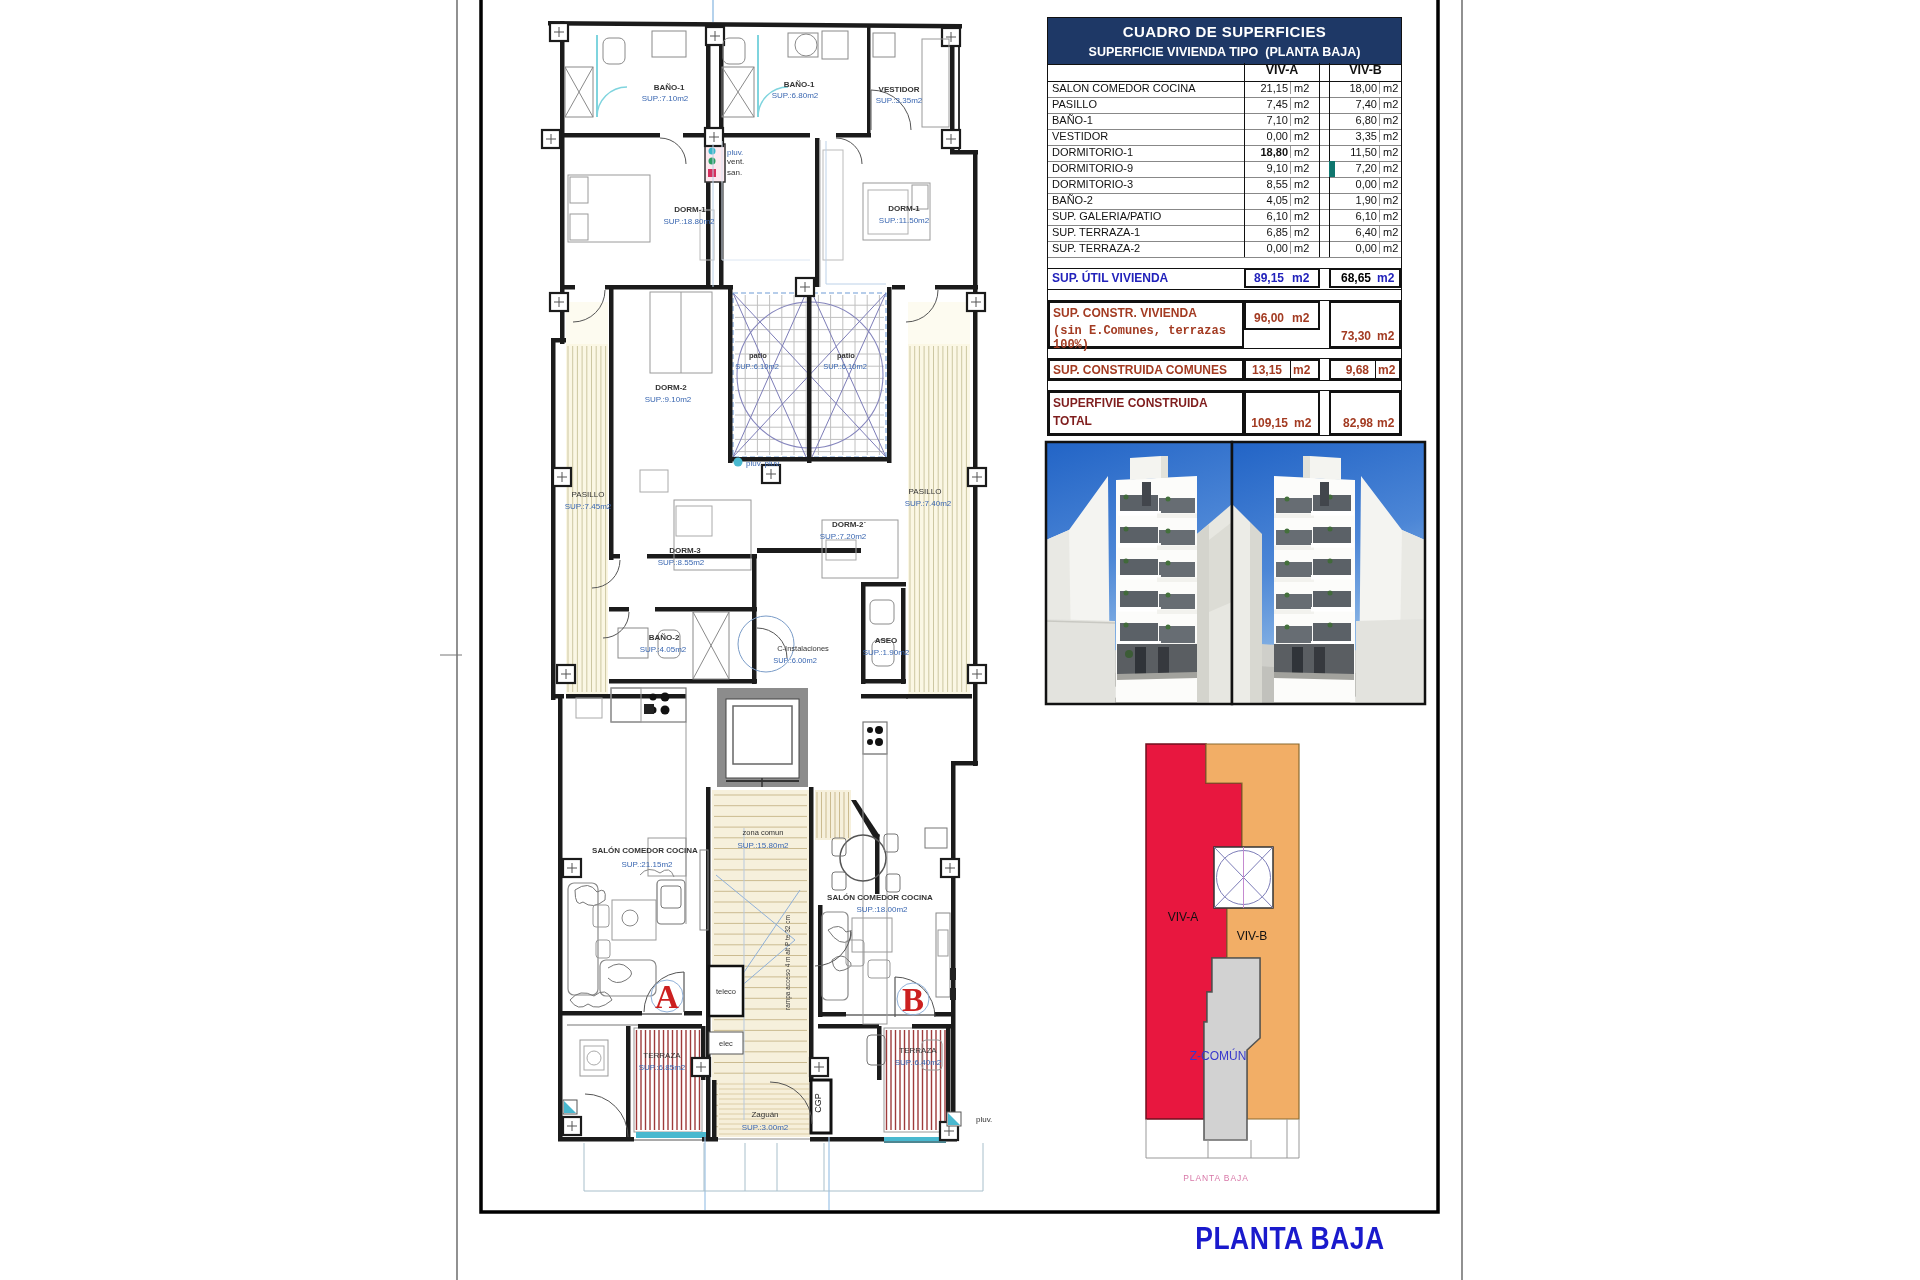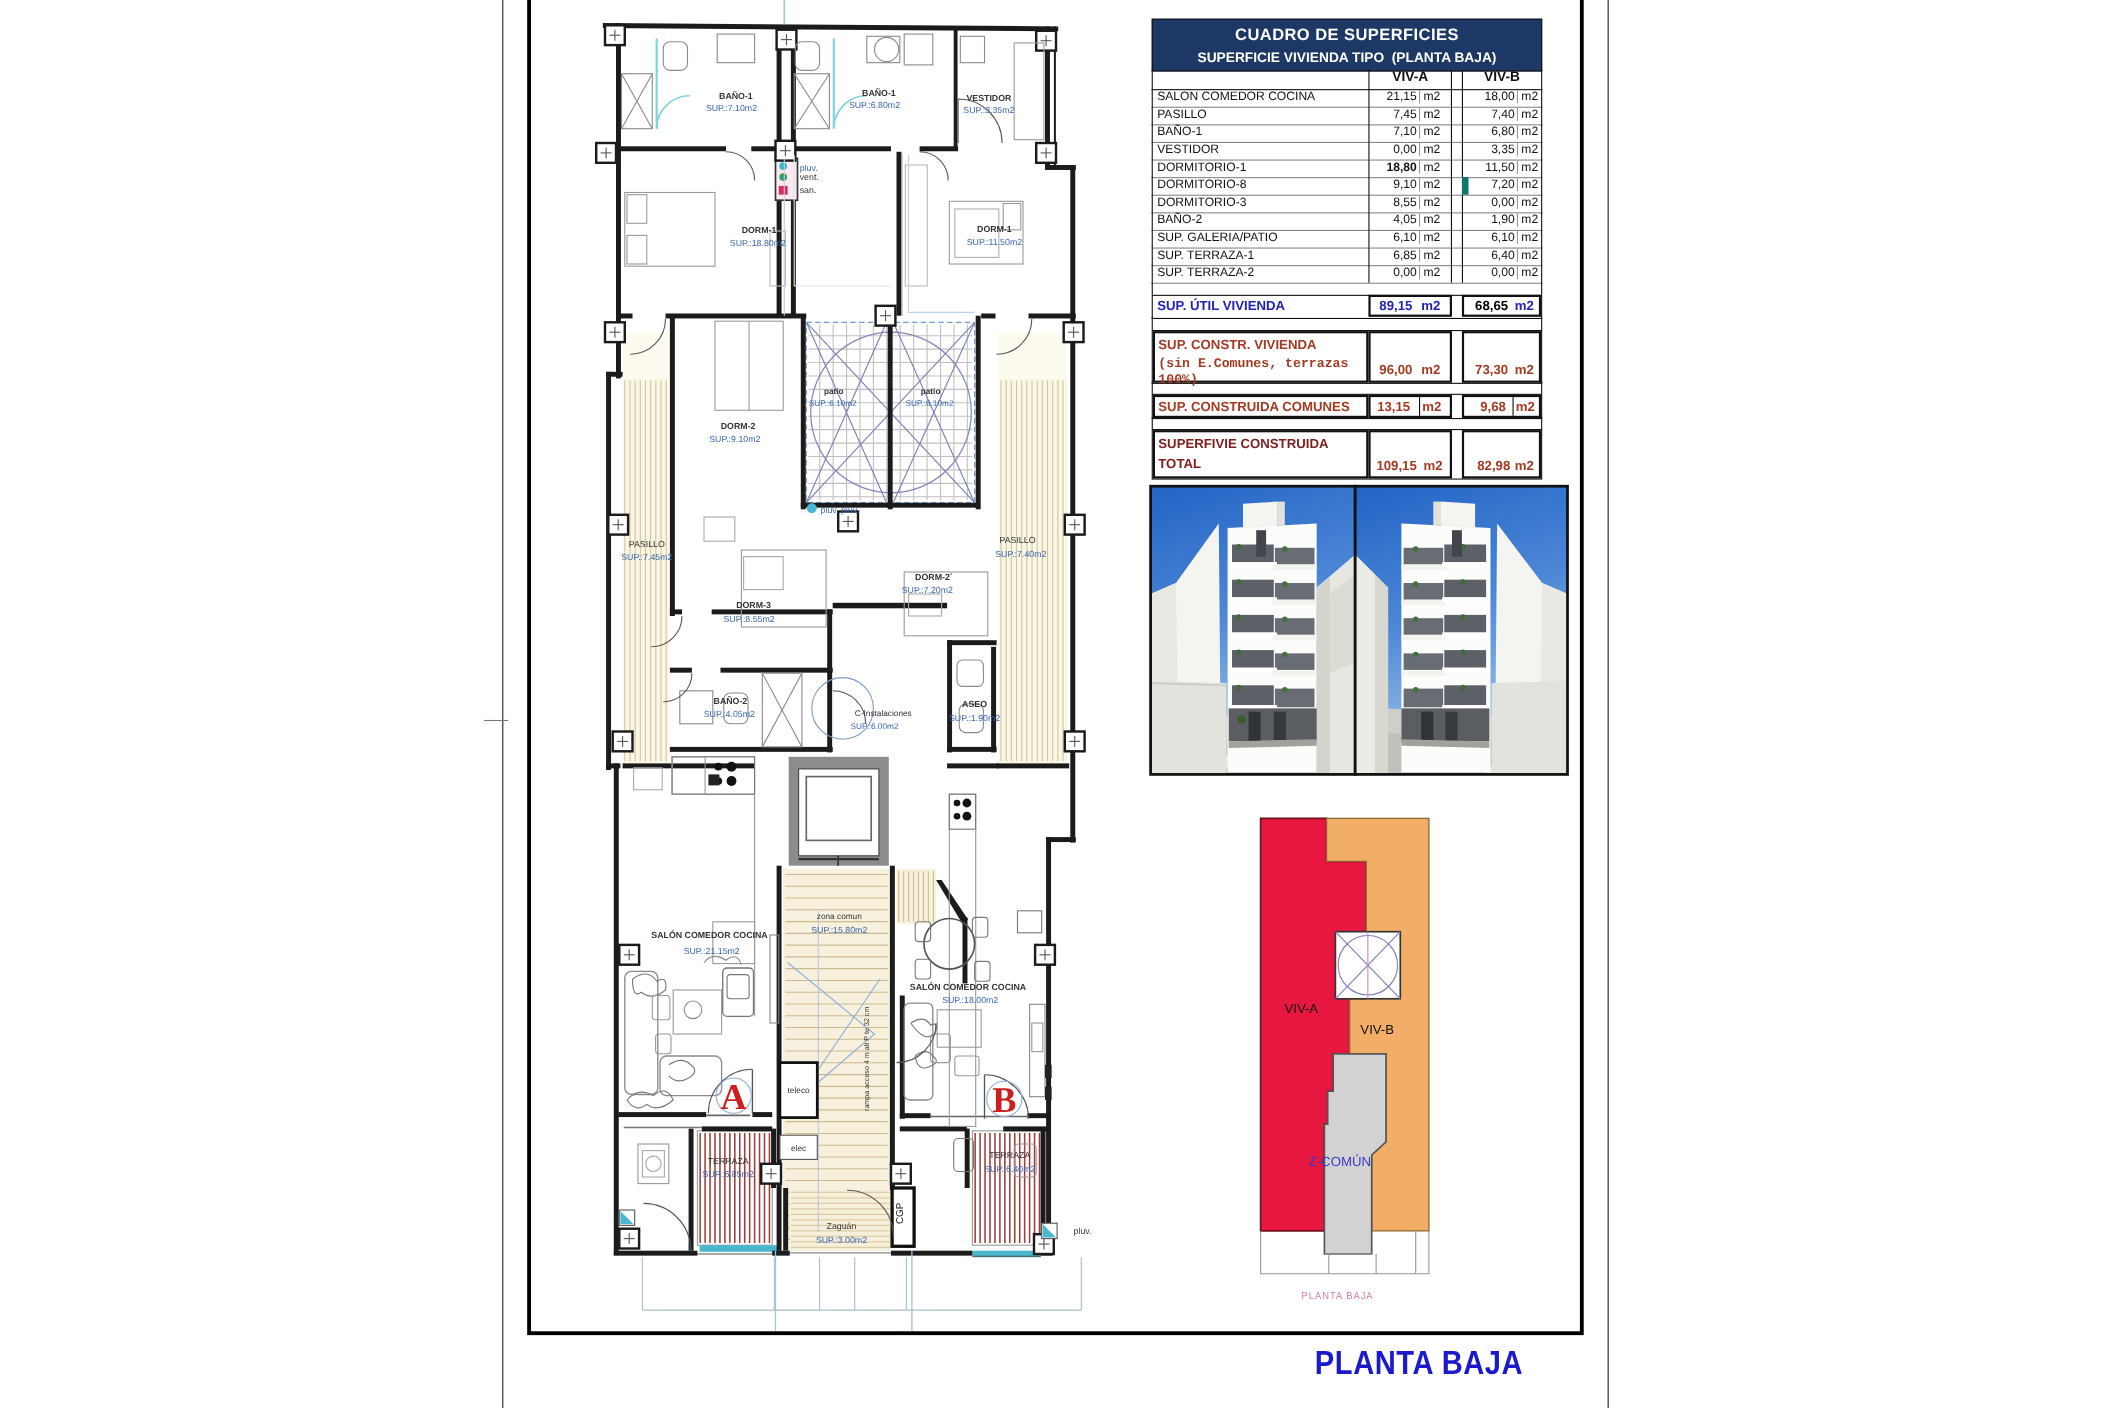--- a/index.html
+++ b/index.html
@@ -723,21 +723,21 @@
         <div class="cl mb" style="line-height:15px;"><span style="border-left:1px solid #999;padding-left:3px;">m2</span></div>
       </div>
   <div class="trow" style="top:128px;border-left:1px solid #111;border-right:1px solid #111;border-bottom:1px solid #888;">
         <div class="cl lab" style="line-height:15px;">DORMITORIO-1</div>
         <div class="cl va" style="line-height:15px;border-left:1px solid #111;font-weight:bold;">18,80</div>
         <div class="cl ma" style="line-height:15px;border-right:1px solid #111;"><span style="border-left:1px solid #999;padding-left:3px;">m2</span></div>
         <div class="cl vb" style="line-height:15px;border-left:1px solid #111;">11,50</div>
         <div class="cl mb" style="line-height:15px;"><span style="border-left:1px solid #999;padding-left:3px;">m2</span></div>
       </div>
   <div class="trow" style="top:144px;border-left:1px solid #111;border-right:1px solid #111;border-bottom:1px solid #888;">
-        <div class="cl lab" style="line-height:15px;">DORMITORIO-8</div>
+        <div class="cl lab" style="line-height:15px;">DORMITORIO-9</div>
         <div class="cl va" style="line-height:15px;border-left:1px solid #111;">9,10</div>
         <div class="cl ma" style="line-height:15px;border-right:1px solid #111;"><span style="border-left:1px solid #999;padding-left:3px;">m2</span></div>
         <div class="cl vb" style="line-height:15px;border-left:6px solid #0f766e;">7,20</div>
         <div class="cl mb" style="line-height:15px;"><span style="border-left:1px solid #999;padding-left:3px;">m2</span></div>
       </div>
   <div class="trow" style="top:160px;border-left:1px solid #111;border-right:1px solid #111;border-bottom:1px solid #888;">
         <div class="cl lab" style="line-height:15px;">DORMITORIO-3</div>
         <div class="cl va" style="line-height:15px;border-left:1px solid #111;">8,55</div>
         <div class="cl ma" style="line-height:15px;border-right:1px solid #111;"><span style="border-left:1px solid #999;padding-left:3px;">m2</span></div>
         <div class="cl vb" style="line-height:15px;border-left:1px solid #111;">0,00</div>
@@ -782,21 +782,21 @@
           <span style="position:absolute;right:28px;font-weight:bold;color:#000000;font-size:12px;line-height:17px;">68,65</span>
           <span style="position:absolute;left:46px;font-weight:bold;color:#2222BB;font-size:12px;line-height:17px;">m2</span>
         </div>
       </div>
   <div class="trow" style="top:271px;height:12px;border-left:1px solid #111;border-right:1px solid #111;"></div>
   <div class="trow" style="top:283px;height:47px;border:1px solid #111;">
         <div class="cl" style="left:0px;width:196px;height:47px;border:2px solid #111;box-sizing:border-box;color:#A33B22;font-weight:bold;font-size:12px;">
           <div style="margin:3px 0 0 3px;">SUP. CONSTR. VIVIENDA</div>
           <div style="margin:4px 0 0 3px;font-family:Liberation Mono, monospace;">(sin E.Comunes, terrazas 100%)</div>
         </div>
-        <div class="cl" style="left:196px;width:76px;height:47px;border:2px solid #111;box-sizing:border-box;color:#A33B22;font-weight:bold;font-size:12px;">
+        <div class="cl" style="left:196px;width:76px;height:29px;border:2px solid #111;box-sizing:border-box;color:#A33B22;font-weight:bold;font-size:12px;">
           <span style="position:absolute;right:34px;bottom:3px;">96,00</span>
           <span style="position:absolute;left:46px;bottom:3px;">m2</span>
         </div>
         <div class="cl" style="left:281px;width:72px;height:47px;border:2px solid #111;box-sizing:border-box;color:#A33B22;font-weight:bold;font-size:12px;">
           <span style="position:absolute;right:28px;bottom:3px;">73,30</span>
           <span style="position:absolute;left:46px;bottom:3px;">m2</span>
         </div>
       </div>
   <div class="trow" style="top:330px;height:11px;border-left:1px solid #111;border-right:1px solid #111;"></div>
   <div class="trow" style="top:341px;height:21px;border:1px solid #111;">

